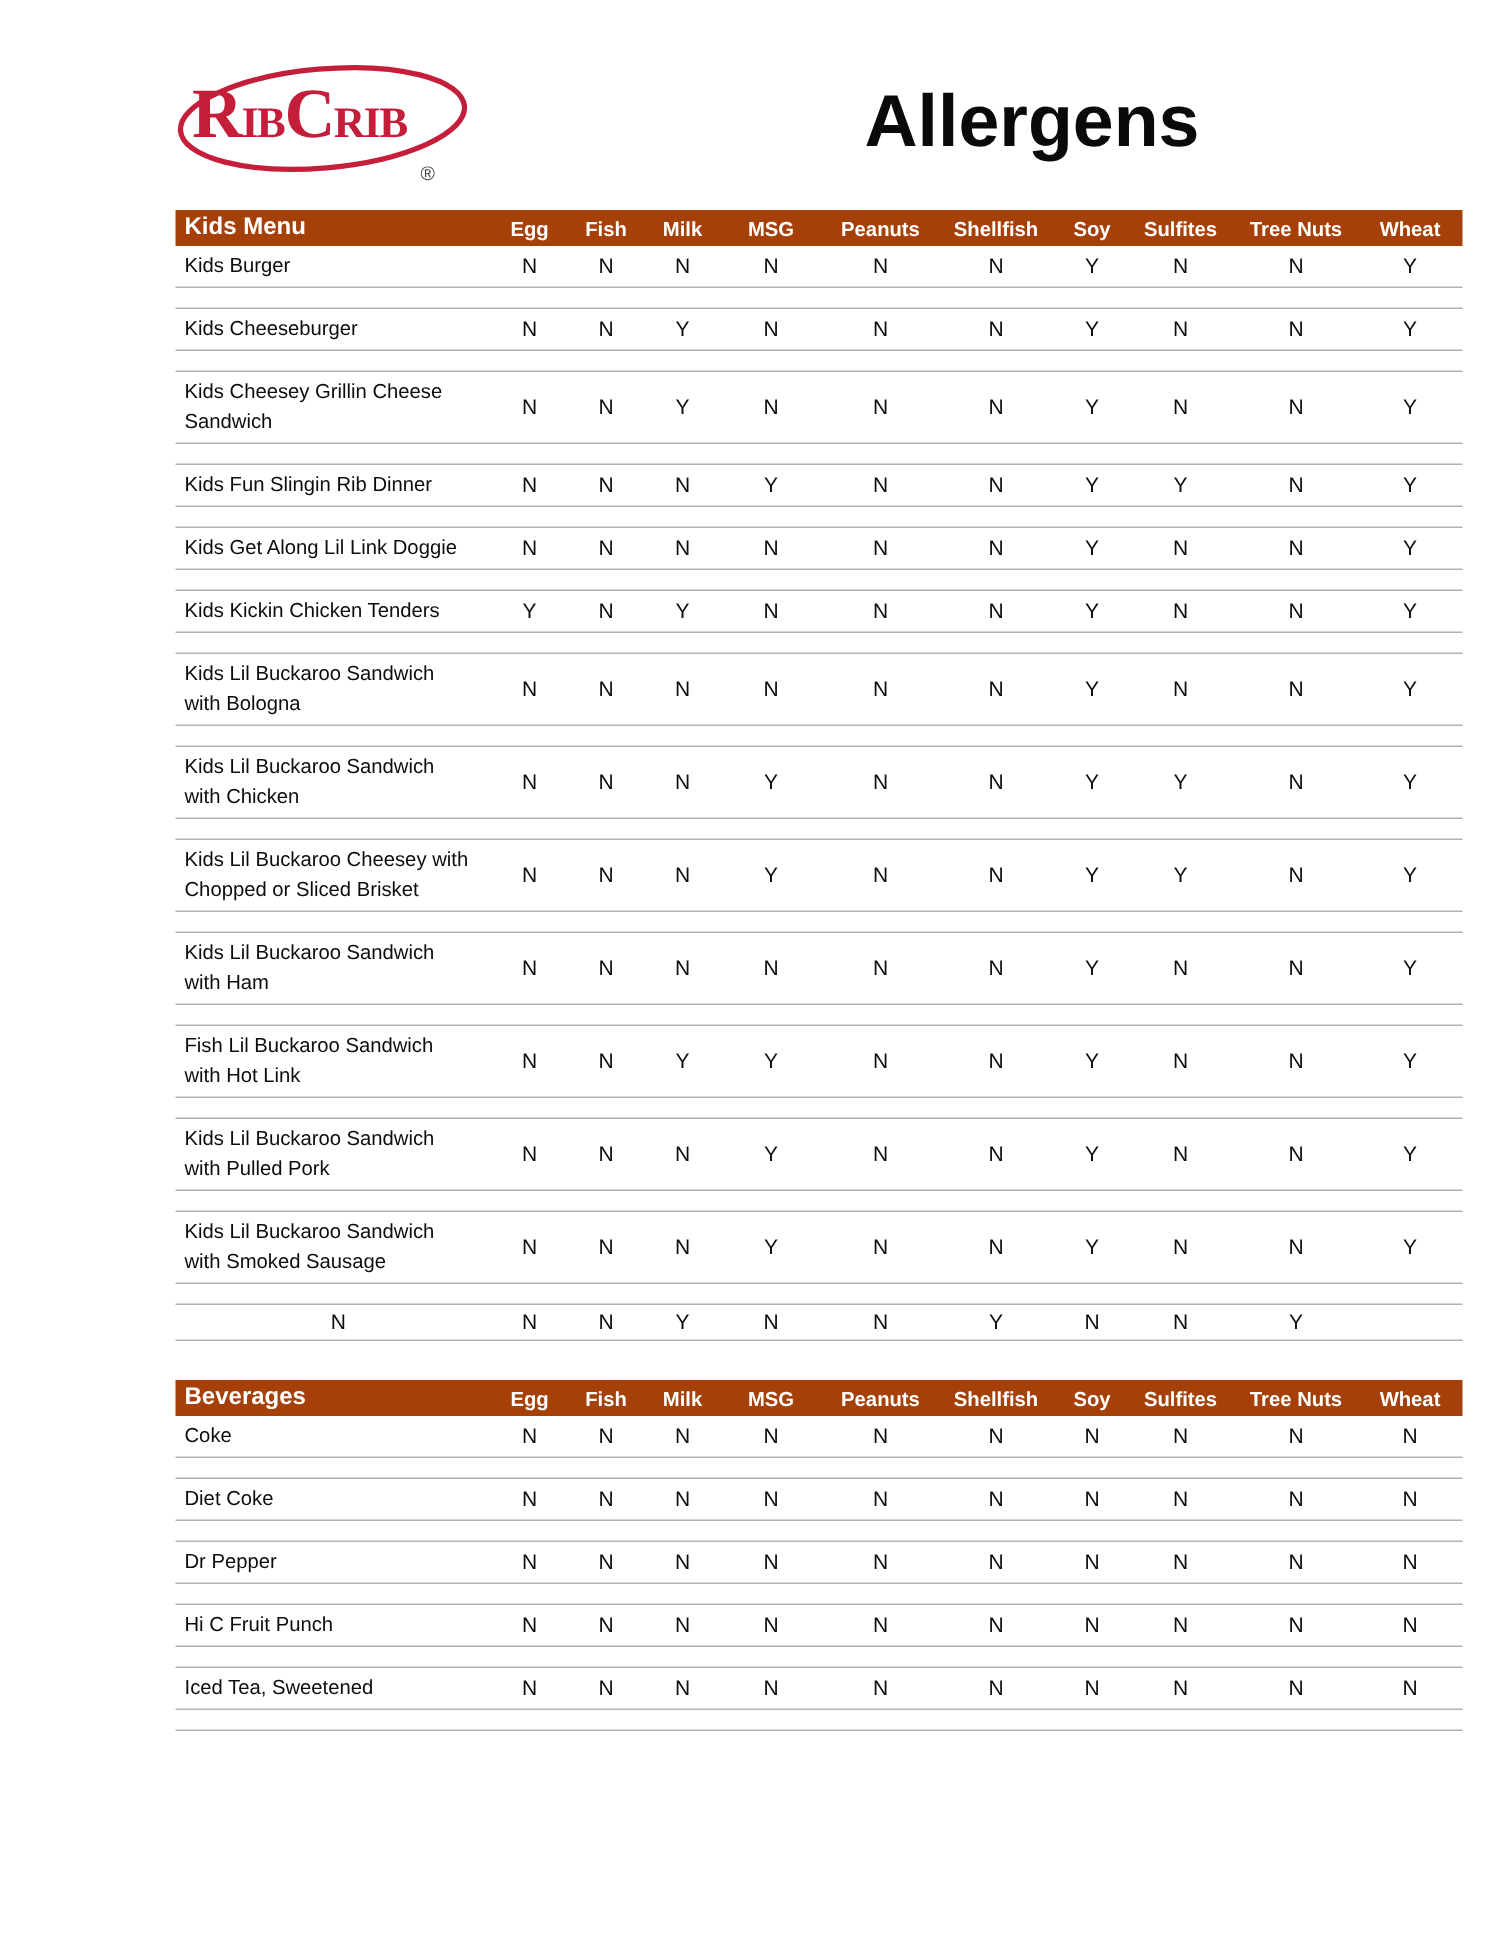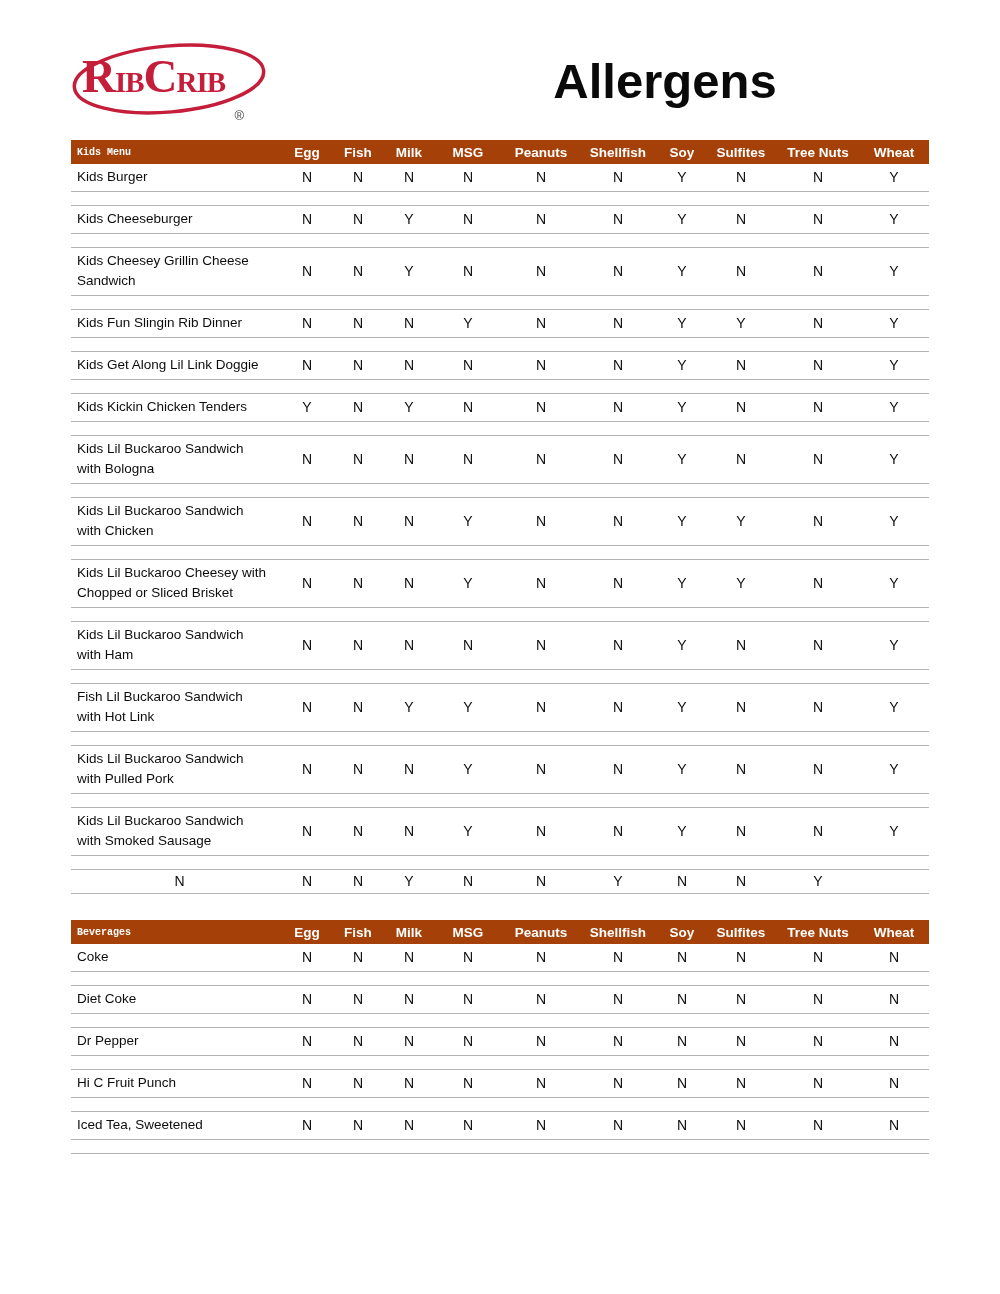--- a/index.html
+++ b/index.html
@@ -9,21 +9,21 @@
     --ink:#0d0d0d;
   }
   *{box-sizing:border-box;}
   html,body{margin:0;padding:0;background:#ffffff;}
   body{
     width:1000px;height:1294px;
     font-family:"Liberation Sans", sans-serif;
     color:var(--ink);
     overflow:hidden;
   }
-  .page{position:relative;width:1000px;height:1116px;background:#fff;}
+  .page{position:relative;width:1000px;height:1116px;background:#fff;padding-left:46px;}
 
   
   .page-header{
     display:flex;align-items:center;
     padding:38px 72px 16px 72px;height:140px;
   }
   .logo{position:relative;width:200px;height:84px;flex:0 0 auto;}
   .logo-swoosh{position:absolute;left:0;top:0;}
   .logo-text{
     position:absolute;left:10px;top:14px;width:180px;
@@ -49,21 +49,21 @@
   .section + .section{margin-top:26px;}
 
   .band{
     display:grid;
     grid-template-columns:205px 50px 52px 50px 68px 78px 76px 52px 66px 88px 64px;
     align-items:center;
     background:var(--band-bg);color:#fff;
     height:24px;padding-left:6px;
     font-weight:bold;
   }
-  .band-title{font-size:10px;font-family:Liberation Mono, monospace;}
+  .band-title{font-size:16px;}
   .band-col{font-size:13.5px;text-align:center;}
 
   .row{
     display:grid;
     grid-template-columns:205px 50px 52px 50px 68px 78px 76px 52px 66px 88px 64px;
     align-items:center;
     border-top:1px solid var(--rule);
     border-bottom:1px solid var(--rule);
     margin-top:13px;
     padding:3px 0 4px 6px;

